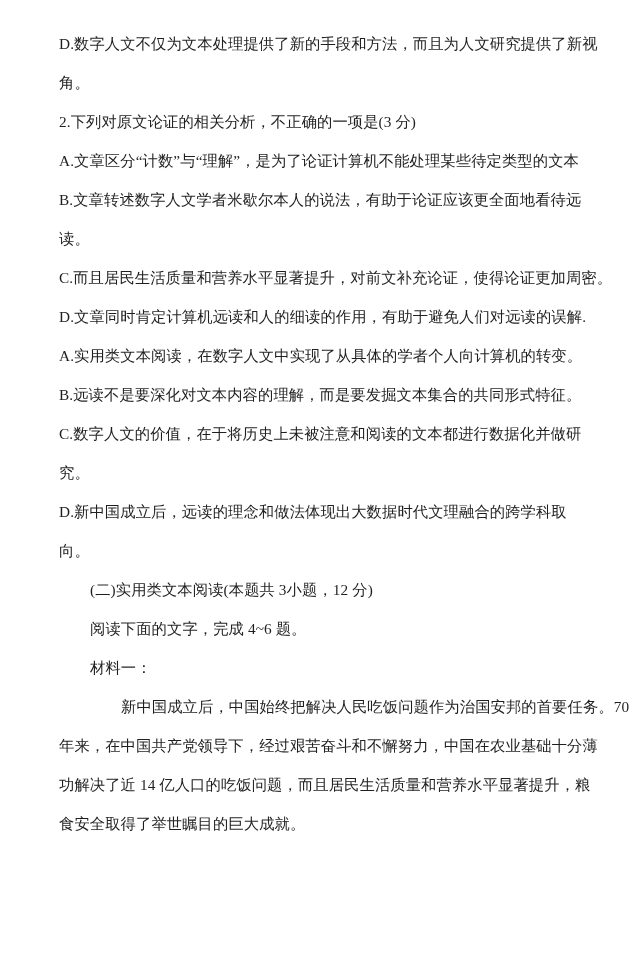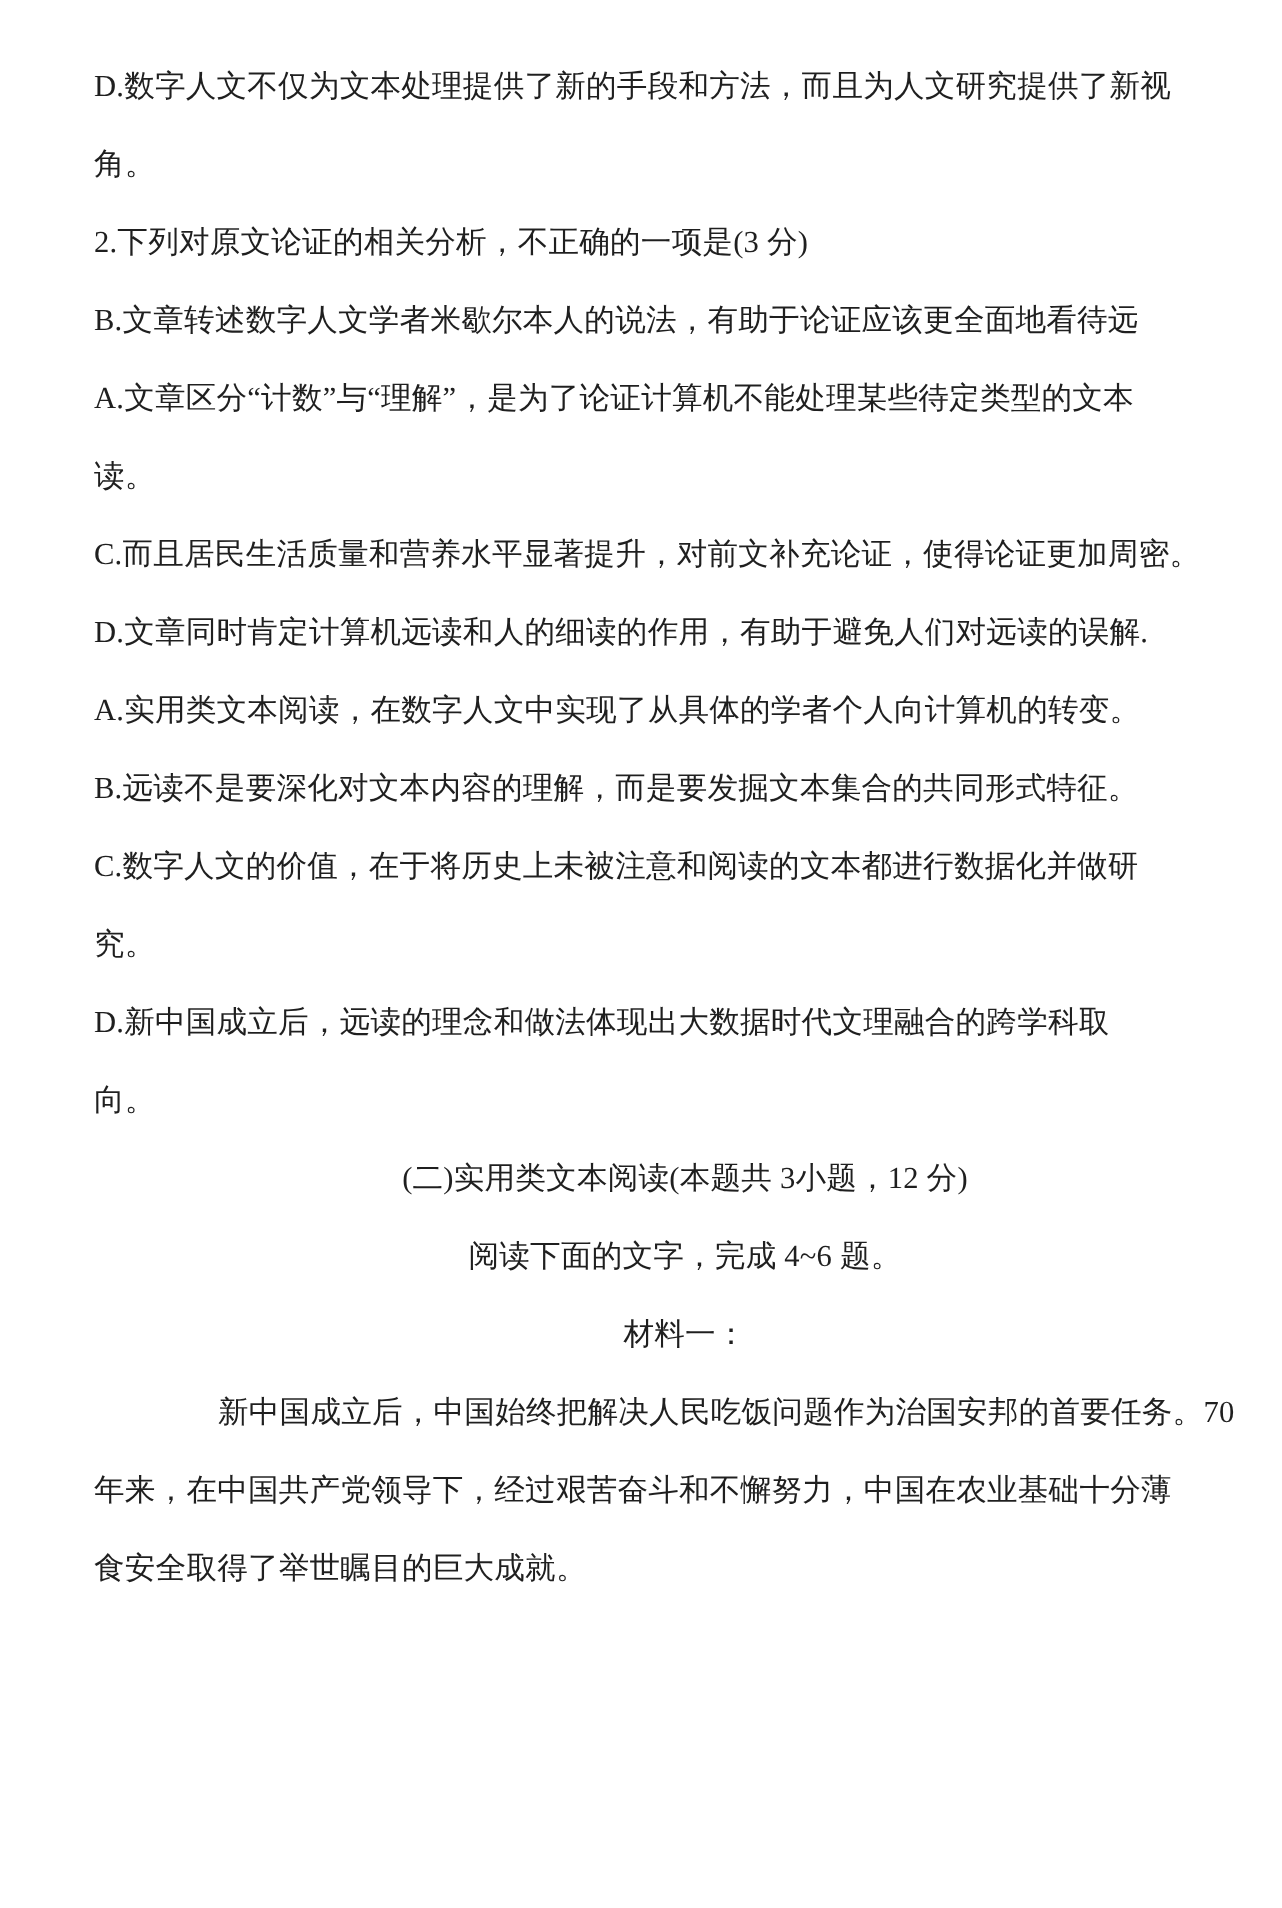--- a/index.html
+++ b/index.html
@@ -27,51 +27,52 @@
     width: 560px;
   }
   .line {
     font-size: 15.3px;
     line-height: 39px;
     height: 39px;
     white-space: pre;
     letter-spacing: 0.1px;
     color: #1f1f1f;
     font-family: "Liberation Serif", "DejaVu Serif", serif;
+    margin-left: 12px;
   }
   
   .line.indent-block {
     padding-left: 31px;
-    text-align: center;
   }
   
   .line.para-first {
     padding-left: 31px;
     text-indent: 31px;
   }
 </style>
 </head>
 <body>
 
 <div id="page">
   <div class="doc-body" id="doc-body">
       <div class="line">D.数字人文不仅为文本处理提供了新的手段和方法，而且为人文研究提供了新视</div>
       <div class="line">角。</div>
       <div class="line">2.下列对原文论证的相关分析，不正确的一项是(3 分)</div>
+      <div class="line">A.文章区分“计数”与“理解”，是为了论证计算机不能处理某些待定类型的文本</div>
       <div class="line">B.文章转述数字人文学者米歇尔本人的说法，有助于论证应该更全面地看待远</div>
-      <div class="line">A.文章区分“计数”与“理解”，是为了论证计算机不能处理某些待定类型的文本</div>
       <div class="line">读。</div>
       <div class="line">C.而且居民生活质量和营养水平显著提升，对前文补充论证，使得论证更加周密。</div>
       <div class="line">D.文章同时肯定计算机远读和人的细读的作用，有助于避免人们对远读的误解.</div>
       <div class="line">A.实用类文本阅读，在数字人文中实现了从具体的学者个人向计算机的转变。</div>
       <div class="line">B.远读不是要深化对文本内容的理解，而是要发掘文本集合的共同形式特征。</div>
       <div class="line">C.数字人文的价值，在于将历史上未被注意和阅读的文本都进行数据化并做研</div>
       <div class="line">究。</div>
       <div class="line">D.新中国成立后，远读的理念和做法体现出大数据时代文理融合的跨学科取</div>
       <div class="line">向。</div>
       <div class="line indent-block">(二)实用类文本阅读(本题共 3小题，12 分)</div>
       <div class="line indent-block">阅读下面的文字，完成 4~6 题。</div>
       <div class="line indent-block">材料一：</div>
       <div class="line para-first">新中国成立后，中国始终把解决人民吃饭问题作为治国安邦的首要任务。70</div>
       <div class="line">年来，在中国共产党领导下，经过艰苦奋斗和不懈努力，中国在农业基础十分薄</div>
+      <div class="line">功解决了近 14 亿人口的吃饭问题，而且居民生活质量和营养水平显著提升，粮</div>
       <div class="line">食安全取得了举世瞩目的巨大成就。</div>
     </div>
 </div>
 
 </body></html>

